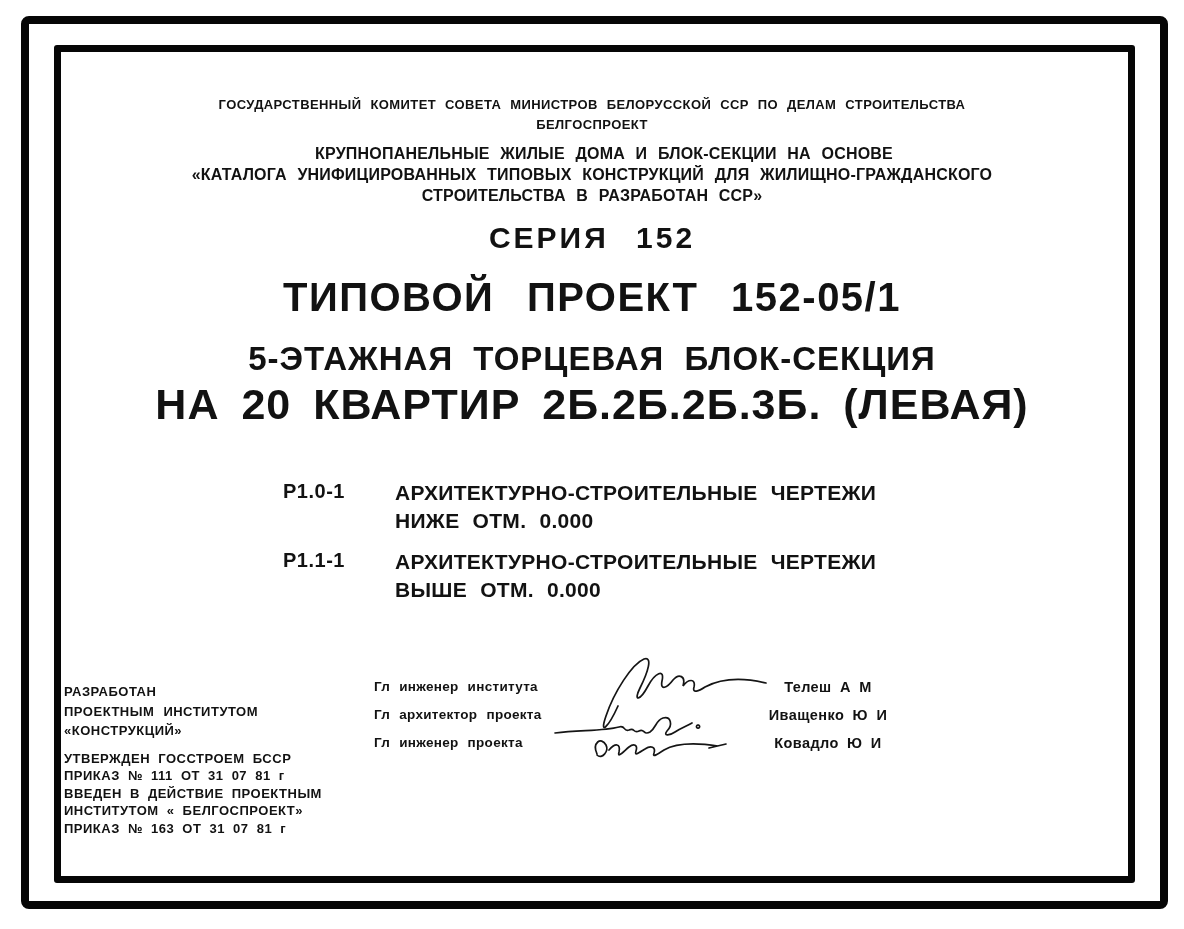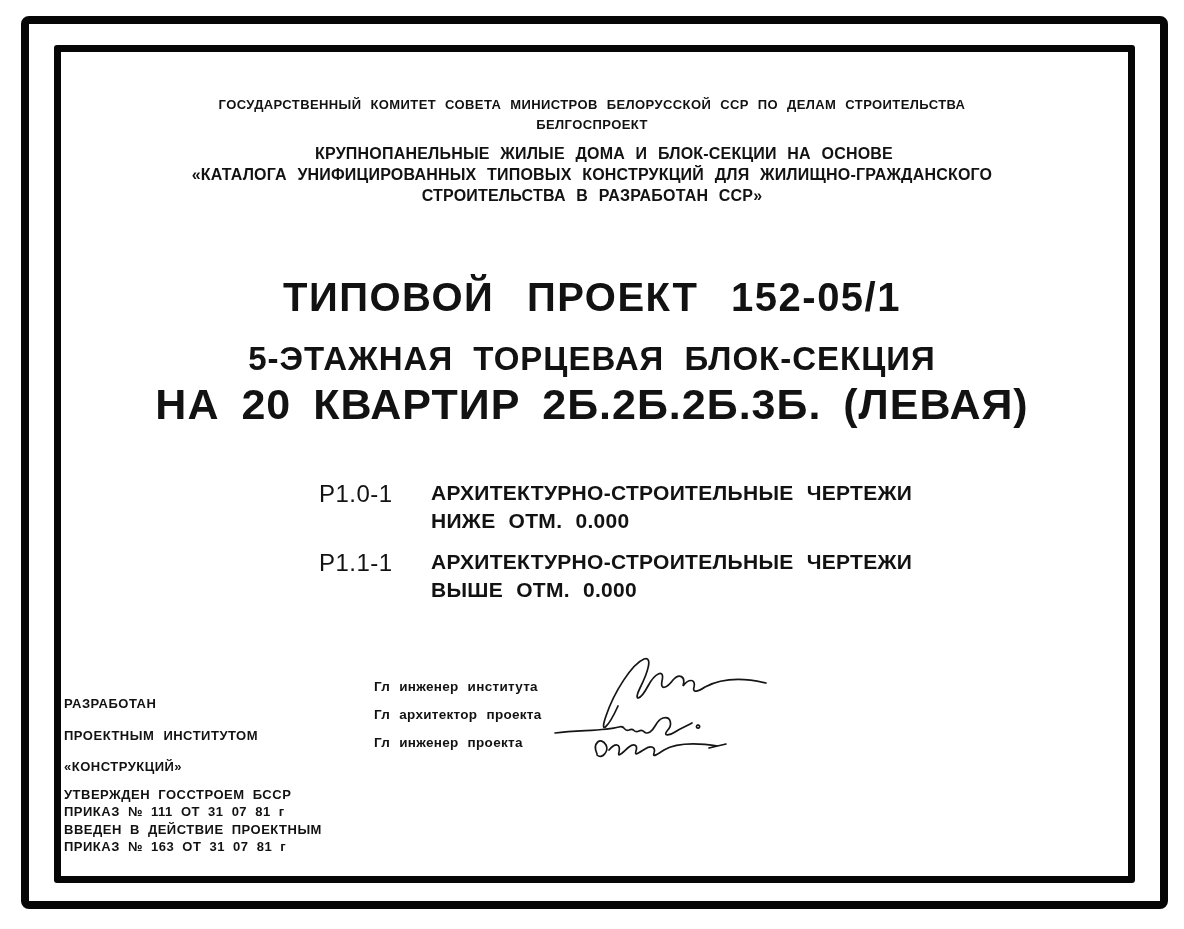--- a/index.html
+++ b/index.html
@@ -52,37 +52,35 @@
   .t-sub2 {
     font-size: 43px; font-weight: bold;
     letter-spacing: 1px; word-spacing: 9px;
   }
 
   
   .albums { position: absolute; left: 283px; top: 479px; }
   .album-row { display: flex; margin-bottom: 13px; }
   .album-code {
     width: 112px; flex: 0 0 112px;
-    font-size: 24px; font-weight: normal; letter-spacing: 0.5px;
+    font-size: 20px; font-weight: bold; letter-spacing: 0.5px;
     padding-top: 1px;
-    margin-left: 36px;
   }
   .album-title {
     font-size: 21px; font-weight: bold;
     letter-spacing: 0.3px; word-spacing: 7px;
     line-height: 28px;
   }
 
   
   .approval { position: absolute; left: 64px; top: 682px; width: 260px; }
   .approval .dev-line {
     font-size: 13px; font-weight: bold;
     letter-spacing: 0.5px; word-spacing: 5px;
     line-height: 19.5px;
-    margin-top: 12px;
   }
   .approval .gap { height: 9px; }
   .approval .app-line {
     font-size: 13px; font-weight: bold;
     letter-spacing: 0.5px; word-spacing: 4px;
     line-height: 17.5px;
   }
 
   
   .sig-roles { position: absolute; left: 374px; top: 679px; }
@@ -108,20 +106,21 @@
   <div class="frame-outer"></div>
   <div class="frame-inner"></div>
 
   <div class="abs ctr t-org" style="top: 95px;">ГОСУДАРСТВЕННЫЙ КОМИТЕТ СОВЕТА МИНИСТРОВ БЕЛОРУССКОЙ ССР ПО ДЕЛАМ СТРОИТЕЛЬСТВА</div>
   <div class="abs ctr t-org" style="top: 115px;">БЕЛГОСПРОЕКТ</div>
 
   <div class="abs ctr t-subject" style="top: 143px; padding-left: 24px;">КРУПНОПАНЕЛЬНЫЕ ЖИЛЫЕ ДОМА И БЛОК-СЕКЦИИ НА ОСНОВЕ</div>
   <div class="abs ctr t-subject" style="top: 164px;">«КАТАЛОГА УНИФИЦИРОВАННЫХ ТИПОВЫХ КОНСТРУКЦИЙ ДЛЯ ЖИЛИЩНО-ГРАЖДАНСКОГО</div>
   <div class="abs ctr t-subject" style="top: 185px;">СТРОИТЕЛЬСТВА В РАЗРАБОТАН ССР»</div>
 
+  <div class="abs ctr t-series" style="top: 221px;">СЕРИЯ 152</div>
   <div class="abs ctr t-project" style="top: 275px;">ТИПОВОЙ ПРОЕКТ 152-05/1</div>
   <div class="abs ctr t-sub1" style="top: 340px;">5-ЭТАЖНАЯ ТОРЦЕВАЯ БЛОК-СЕКЦИЯ</div>
   <div class="abs ctr t-sub2" style="top: 380px;">НА 20 КВАРТИР 2Б.2Б.2Б.3Б. (ЛЕВАЯ)</div>
 
   <div class="albums">
     <div class="album-row">
       <div class="album-code">Р1.0-1</div>
       <div class="album-title">
         <div>АРХИТЕКТУРНО-СТРОИТЕЛЬНЫЕ ЧЕРТЕЖИ</div>
         <div>НИЖЕ ОТМ. 0.000</div>
@@ -137,32 +136,38 @@
   </div>
 
   <div class="approval">
     <div class="dev-line">РАЗРАБОТАН</div>
     <div class="dev-line">ПРОЕКТНЫМ ИНСТИТУТОМ</div>
     <div class="dev-line">«КОНСТРУКЦИЙ»</div>
     <div class="gap"></div>
     <div class="app-line">УТВЕРЖДЕН ГОССТРОЕМ БССР</div>
     <div class="app-line">ПРИКАЗ № 111 ОТ 31 07 81 г</div>
     <div class="app-line">ВВЕДЕН В ДЕЙСТВИЕ ПРОЕКТНЫМ</div>
+    <div class="app-line">ИНСТИТУТОМ « БЕЛГОСПРОЕКТ»</div>
     <div class="app-line">ПРИКАЗ № 163 ОТ 31 07 81 г</div>
   </div>
 
   <div class="sig-roles">
     <div class="sig-role">Гл инженер института</div>
     <div class="sig-role">Гл архитектор проекта</div>
     <div class="sig-role">Гл инженер проекта</div>
   </div>
 
   <div class="sig-art">
     <svg viewBox="0 0 225 120" xmlns="http://www.w3.org/2000/svg" fill="none" stroke="#151515" stroke-width="1.7" stroke-linecap="round">
       <path d="M 66,58 C 56,80 47,88 54,68 C 62,44 80,16 92,11 C 101,8 96,24 88,40 C 81,54 88,53 96,38 C 103,25 113,20 110,33 C 108,43 115,40 121,32 C 127,25 134,28 131,38 C 136,31 144,30 142,39 C 140,46 147,43 153,39 C 170,30 193,30 214,35"></path>
       <path d="M 3,85 C 30,82 52,83 67,79 C 74,77 71,84 77,82 C 83,79 81,86 87,83 C 93,80 91,88 98,84 C 104,80 104,72 111,70 C 119,68 121,77 115,83 C 111,88 117,88 123,84 C 129,80 135,78 140,75"></path>
       <path d="M 146,77 a 1.6,1.6 0 1 0 0.1,0"></path>
       <path d="M 45,106 C 40,95 49,88 54,97 C 57,103 50,112 45,107 M 57,102 C 63,95 69,95 67,104 C 65,111 72,103 77,99 C 82,95 86,97 84,103 C 82,109 88,104 93,101 C 99,97 104,99 102,105 C 100,110 106,106 112,102 C 124,95 146,95 166,98 M 157,100 L 174,96"></path>
     </svg>
   </div>
 
+  <div class="sig-names">
+    <div class="sig-name">Телеш А М</div>
+    <div class="sig-name">Иващенко Ю И</div>
+    <div class="sig-name">Ковадло Ю И</div>
+  </div>
 
 </div>
 
 </body></html>

